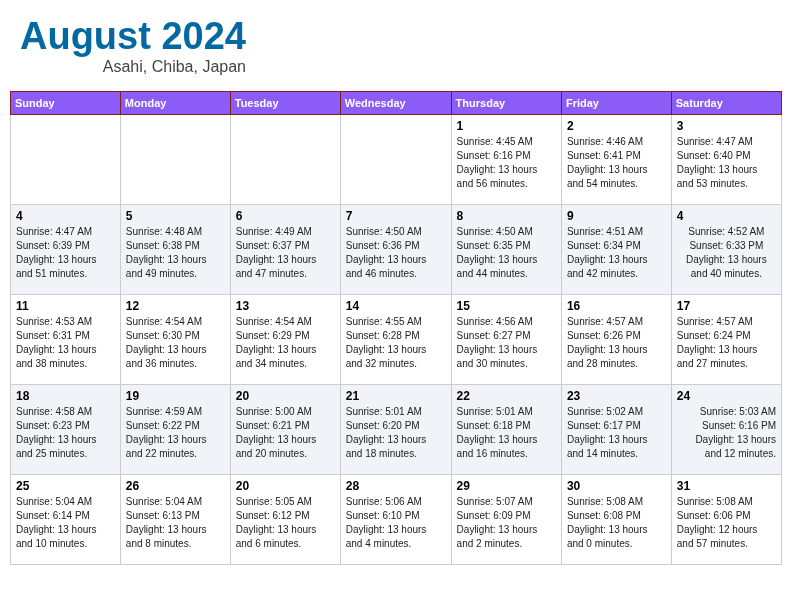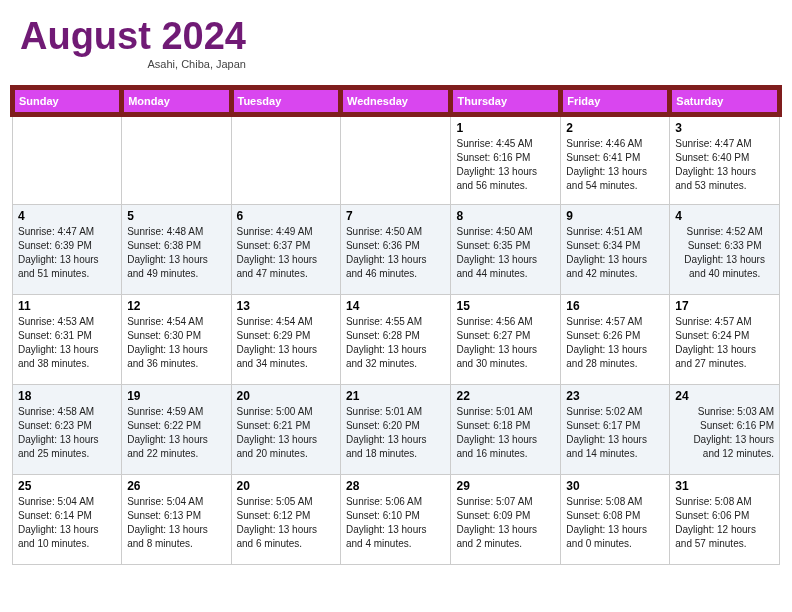--- a/index.html
+++ b/index.html
@@ -38,39 +38,39 @@
       border-bottom: 9px solid transparent;
       margin-left: 2px;
       margin-top: -4px;
     }
     .title-block {
       text-align: right;
     }
     .title-month {
       font-size: 38px;
       font-weight: bold;
-      color: #701a75;
+      color: #0369a1;
     }
     .title-location {
-      font-size: 11px;
+      font-size: 16px;
       color: #444;
     }
     table {
       width: 100%;
       border-collapse: collapse;
       font-size: 10.5px;
     }
     thead tr th {
-      background: #d946ef;
+      background: #8b5cf6;
       color: #fff;
       padding: 5px 4px;
       text-align: left;
       font-weight: bold;
       font-size: 11px;
-      border: 5px solid #7f1d1d;
+      border: 1px solid #7f1d1d;
     }
     tbody tr td {
       border: 1px solid #ccc;
       vertical-align: top;
       padding: 4px 5px;
       min-height: 80px;
       height: 90px;
       width: 113px;
     }
     tbody tr:nth-child(odd) td {

